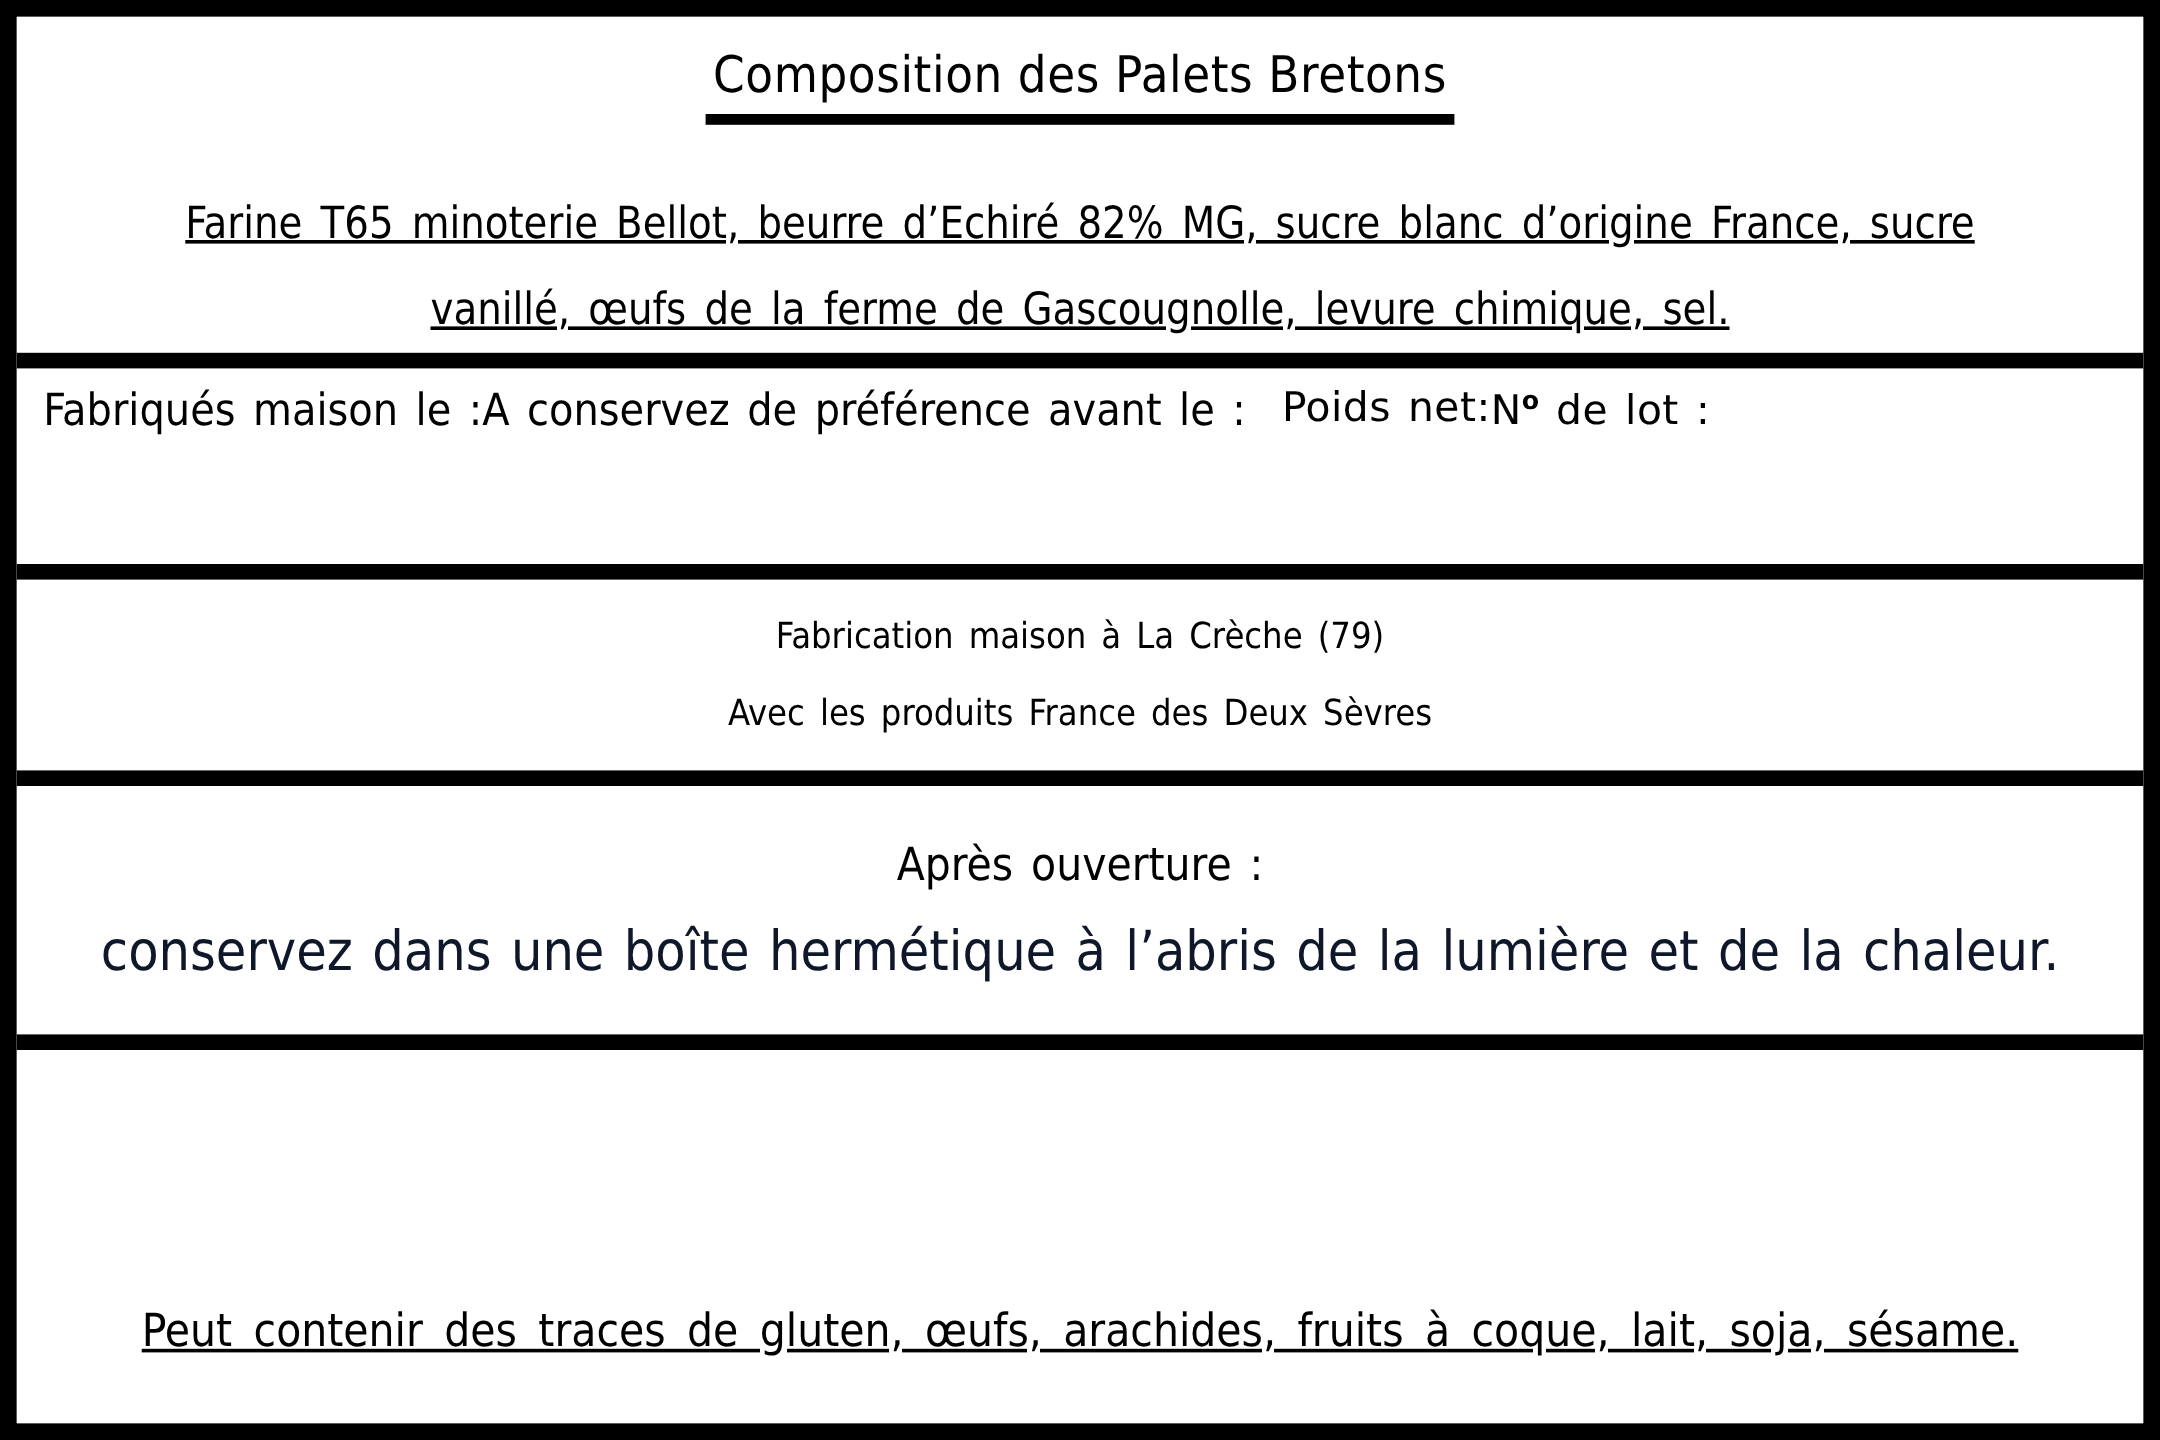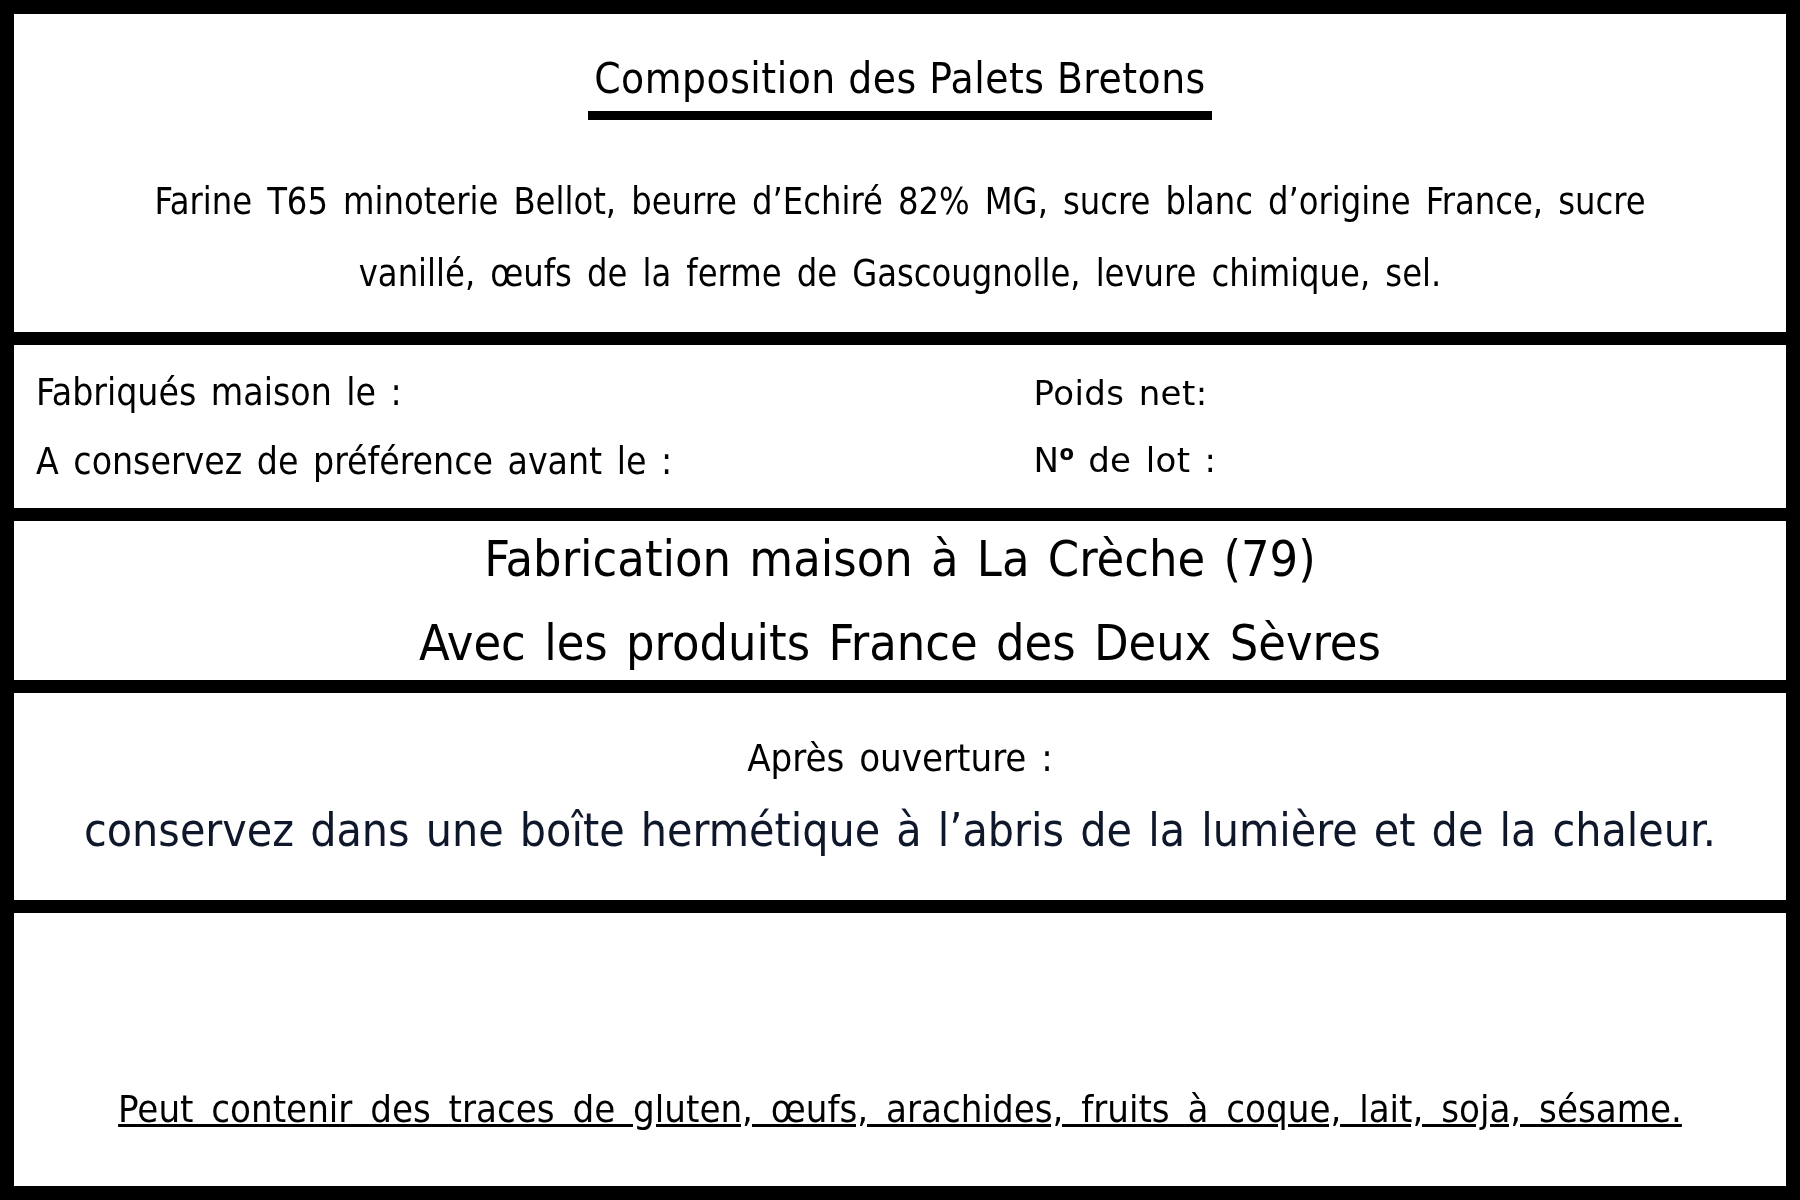--- a/index.html
+++ b/index.html
@@ -31,22 +31,23 @@
     width: 100%;
     overflow: hidden;
   }
 
   .section + .section {
     border-top: 13px solid #000000;
   }
 
   
   .sec-ingredients {
-    height: 318px;
-    padding: 16px;
+    height: 280px;
+    padding: 0;
+    text-decoration: underline;
   }
 
   .doc-title {
     text-align: center;
     font-family: "DejaVu Sans Condensed", "Liberation Sans Narrow", "Liberation Sans", sans-serif;
     font-size: 42px;
     letter-spacing: 0.5px;
     color: #000000;
     margin: 0;
     padding-top: 24px;
@@ -72,22 +73,21 @@
 
   
   .sec-fields {
     height: 176px;
     display: flex;
     flex-direction: row;
     align-items: stretch;
   }
   .fields-col {
     display: flex;
-    flex-direction: column;
-    justify-content: center;
+    flex-direction: row;
   }
   .fields-col-left {
     width: 56%;
     padding-left: 22px;
     align-items: flex-start;
   }
   .fields-col-right {
     width: 44%;
     padding-left: 40px;
     align-items: flex-start;
@@ -117,21 +117,21 @@
   
   .sec-fabrication {
     height: 172px;
     display: flex;
     flex-direction: column;
     justify-content: center;
     align-items: center;
   }
   .sec-fabrication .centre-line {
     font-family: "DejaVu Sans Condensed", "Liberation Sans Narrow", "Liberation Sans", sans-serif;
-    font-size: 50px;
+    font-size: 30px;
     color: #000000;
     line-height: 1;
     padding: 17px 0;
     word-spacing: 4px;
   }
 
   
   .sec-storage {
     height: 220px;
     display: flex;

